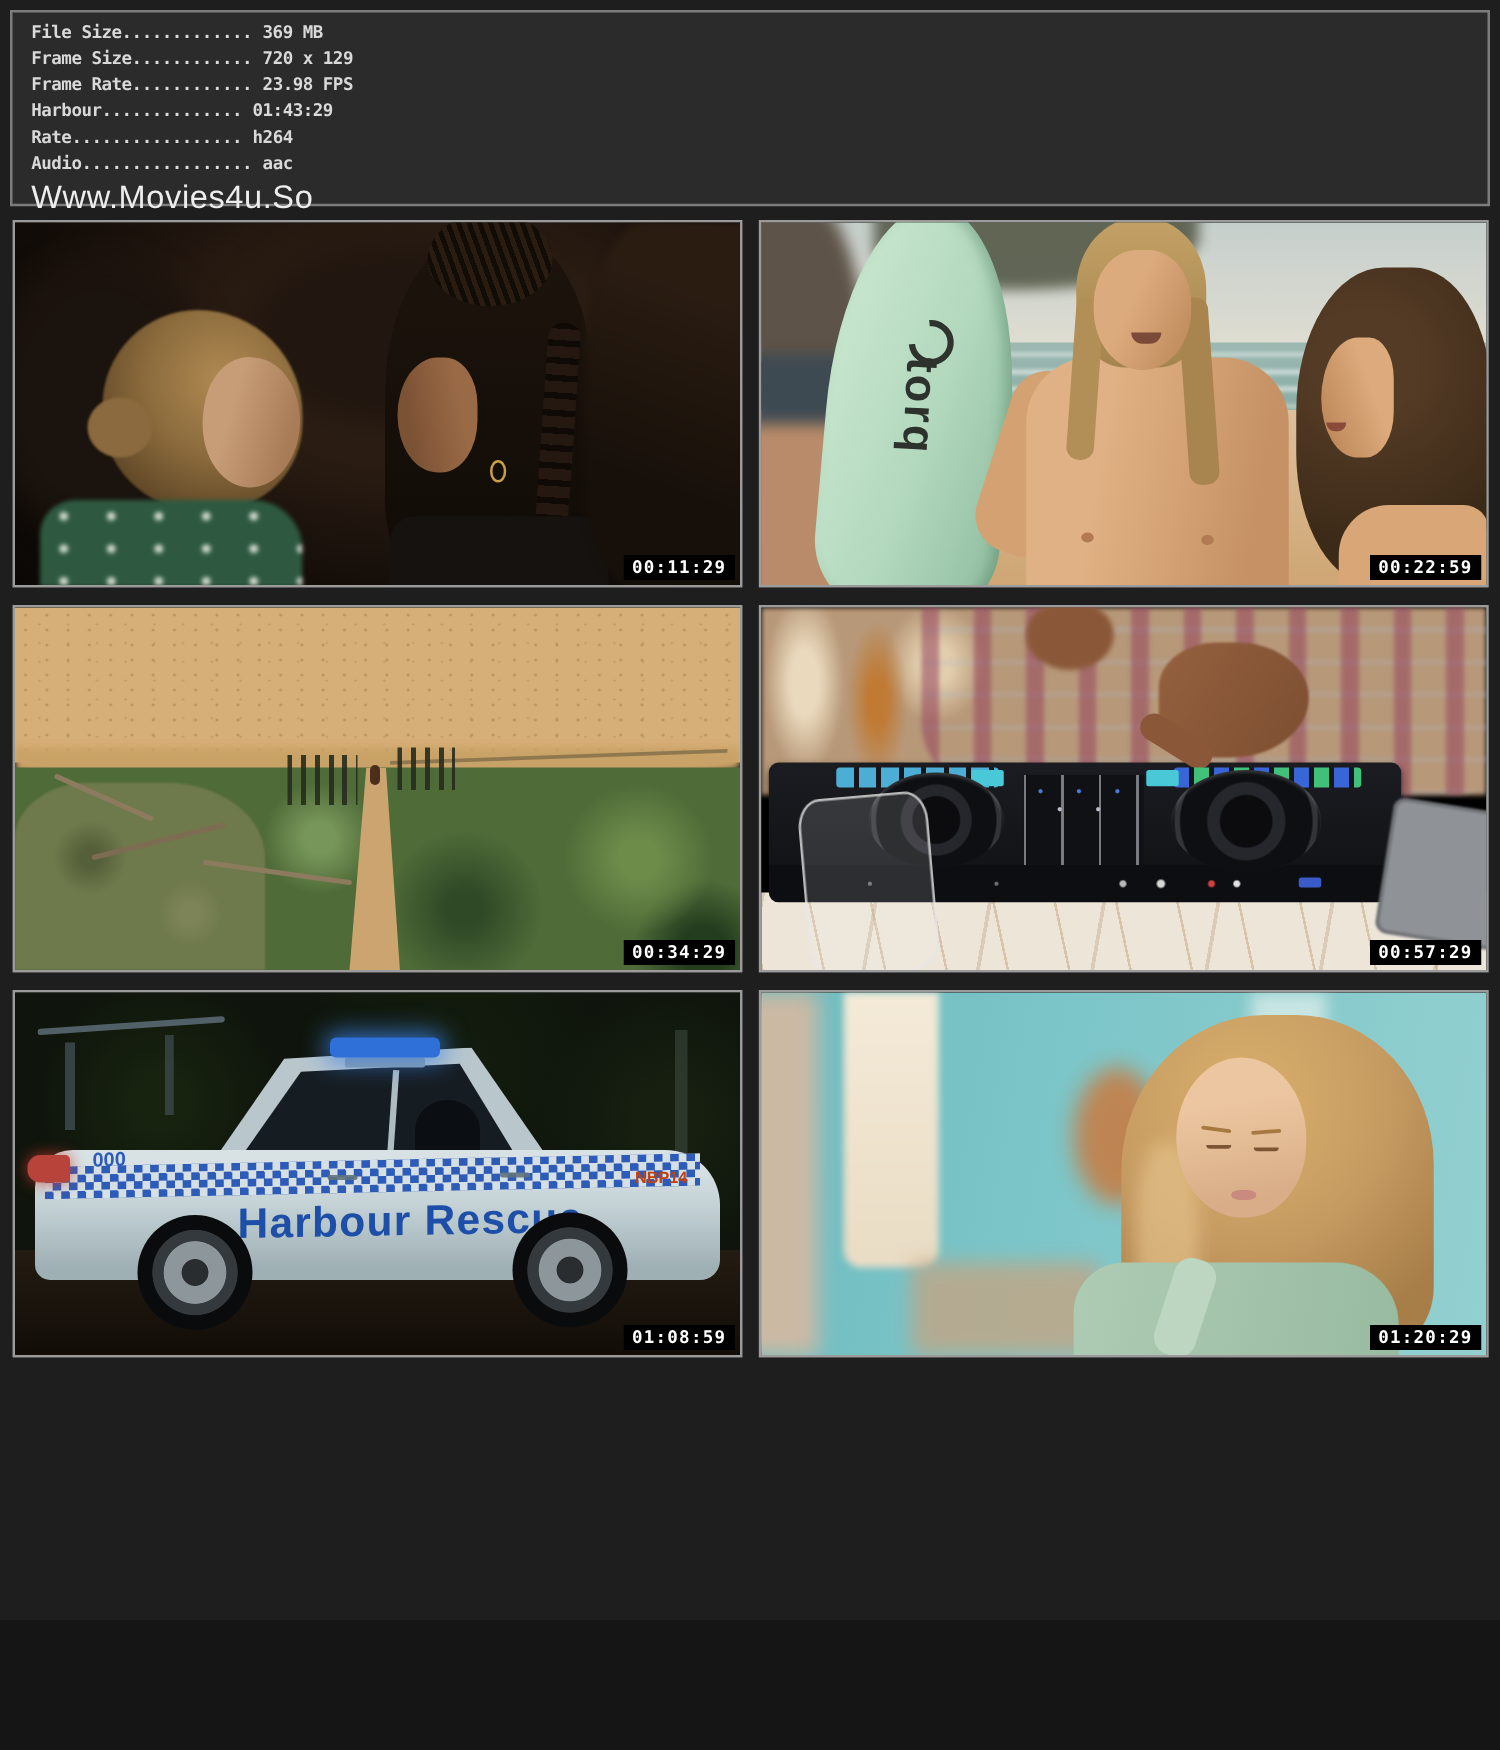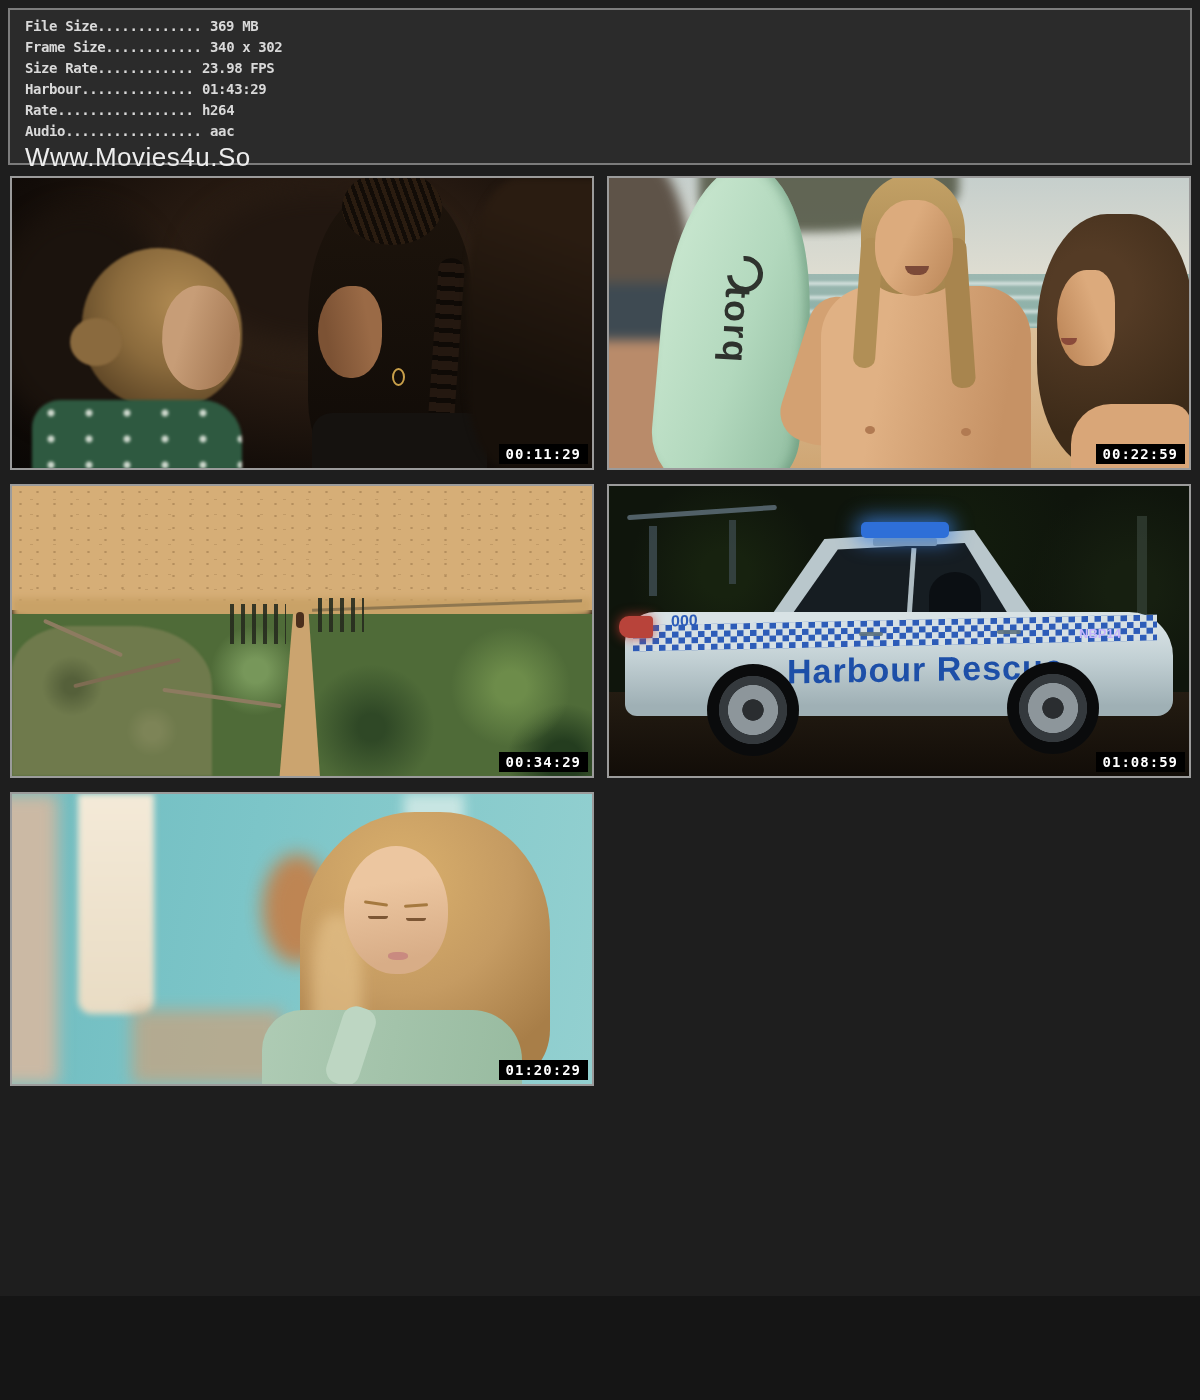--- a/index.html
+++ b/index.html
@@ -206,21 +206,21 @@
   .s6-window{left:146px;top:52px;width:276px;height:82px;background:#161d22;
     clip-path:polygon(12% 100%,30% 14%,76% 6%,93% 100%);}
   .s6-pillar{left:300px;top:62px;width:5px;height:70px;background:#aebcc2;transform:rotate(4deg);}
   .s6-driver{left:320px;top:86px;width:52px;height:48px;border-radius:50% 50% 20% 20%;background:#0b0f13;}
   .s6-body{left:16px;top:126px;width:548px;height:104px;border-radius:30px 44px 16px 12px;
     background:linear-gradient(#d8e2e5 12%,#c2d0d4 45%,#9fb0b5 90%);}
   .s6-checker{left:24px;top:134px;width:524px;height:26px;transform:skewY(-1.2deg);
     background:repeating-conic-gradient(#2d5cb8 0% 25%,#d6e0e4 25% 50%) 0 0/13px 13px;}
   .s6-cartext{left:178px;top:164px;font:bold 34px "Liberation Sans",sans-serif;color:#1d4fa8;
     letter-spacing:1px;transform:skewY(-1deg);z-index:6;}
-  .s6-nbp{left:470px;top:140px;font:bold 13px "Liberation Sans",sans-serif;color:#c4b5fd;z-index:6;}
+  .s6-nbp{left:496px;top:140px;font:bold 13px "Liberation Sans",sans-serif;color:#c2410c;z-index:6;}
   .s6-000{left:62px;top:126px;font:bold 16px "Liberation Sans",sans-serif;color:#2d5cb8;z-index:6;transform:skewY(-2deg);}
   .s6-tail{left:10px;top:130px;width:34px;height:22px;border-radius:10px 4px 4px 10px;background:#b8433a;
     box-shadow:0 0 12px rgba(200,60,50,.8);z-index:5;}
   .s6-handle-a{left:250px;top:146px;width:24px;height:4px;border-radius:2px;background:rgba(95,115,125,.9);z-index:6;}
   .s6-handle-b{left:388px;top:144px;width:24px;height:4px;border-radius:2px;background:rgba(95,115,125,.9);z-index:6;}
   .s6-wheel-r{left:98px;top:178px;width:92px;height:92px;border-radius:50%;z-index:7;
     background:radial-gradient(circle,#2a2d30 0 16%,#8d969b 17% 38%,#34393d 39% 52%,#0a0b0c 53% 100%);}
   .s6-wheel-f{left:398px;top:176px;width:92px;height:92px;border-radius:50%;z-index:7;
     background:radial-gradient(circle,#2a2d30 0 16%,#8d969b 17% 38%,#34393d 39% 52%,#0a0b0c 53% 100%);}
   .s6-lightbar{left:252px;top:36px;width:88px;height:16px;border-radius:5px;background:#2e6fd8;
@@ -276,22 +276,22 @@
   .s8-fg-blur{left:502px;top:-20px;width:110px;height:330px;border-radius:40% 0 0 40%;
     background:linear-gradient(#d8bca8,#e0c2ae);filter:blur(10px);z-index:5;}
 </style>
 </head>
 <body>
 
 <div class="page">
 
   <div class="abs info-panel">
     <div class="info-row"><span>File Size</span><span>.............</span><span class="info-value">369 MB</span></div>
-    <div class="info-row"><span>Frame Size</span><span>............</span><span class="info-value">340 x 302</span></div>
-    <div class="info-row"><span>Size Rate</span><span>............</span><span class="info-value">23.98 FPS</span></div>
+    <div class="info-row"><span>Frame Size</span><span>............</span><span class="info-value">720 x 129</span></div>
+    <div class="info-row"><span>Frame Rate</span><span>............</span><span class="info-value">23.98 FPS</span></div>
     <div class="info-row"><span>Harbour</span><span>..............</span><span class="info-value">01:43:29</span></div>
     <div class="info-row"><span>Rate</span><span>.................</span><span class="info-value">h264</span></div>
     <div class="info-row"><span>Audio</span><span>.................</span><span class="info-value">aac</span></div>
     <div class="watermark">Www.Movies4u.So</div>
   </div>
 
   <div class="grid">
 
     <div class="shot">
       <div class="abs s1-bg"></div>
@@ -347,20 +347,41 @@
       <div class="abs s3-branch-c"></div>
       <div class="abs s3-fence"></div>
       <div class="abs s3-path"></div>
       <div class="abs s3-gateL"></div>
       <div class="abs s3-gateR"></div>
       <div class="abs s3-person"></div>
       <div class="ts">00:34:29</div>
     </div>
 
 
+    <div class="shot">
+      <div class="abs s5-bg"></div>
+      <div class="abs s5-shirt"></div>
+      <div class="abs s5-hand-l"></div>
+      <div class="abs s5-deck"></div>
+      <div class="abs s5-pads-l"></div>
+      <div class="abs s5-pads-r"></div>
+      <div class="abs s5-screen-l"></div>
+      <div class="abs s5-screen-r"></div>
+      <div class="abs s5-jog-l"></div>
+      <div class="abs s5-jog-r"></div>
+      <div class="abs s5-mixer"></div>
+      <div class="abs s5-hand-r"></div>
+      <div class="abs s5-finger"></div>
+      <div class="abs s5-front"></div>
+      <div class="abs s5-usb"></div>
+      <div class="abs s5-counter"></div>
+      <div class="abs s5-glass"></div>
+      <div class="abs s5-laptop"></div>
+      <div class="ts">00:57:29</div>
+    </div>
 
     <div class="shot">
       <div class="abs s6-bg"></div>
       <div class="abs s6-pergola-a"></div>
       <div class="abs s6-pergola-b"></div>
       <div class="abs s6-pergola-c"></div>
       <div class="abs s6-postR"></div>
       <div class="abs s6-ground"></div>
       <div class="abs s6-cabin"></div>
       <div class="abs s6-window"></div>

